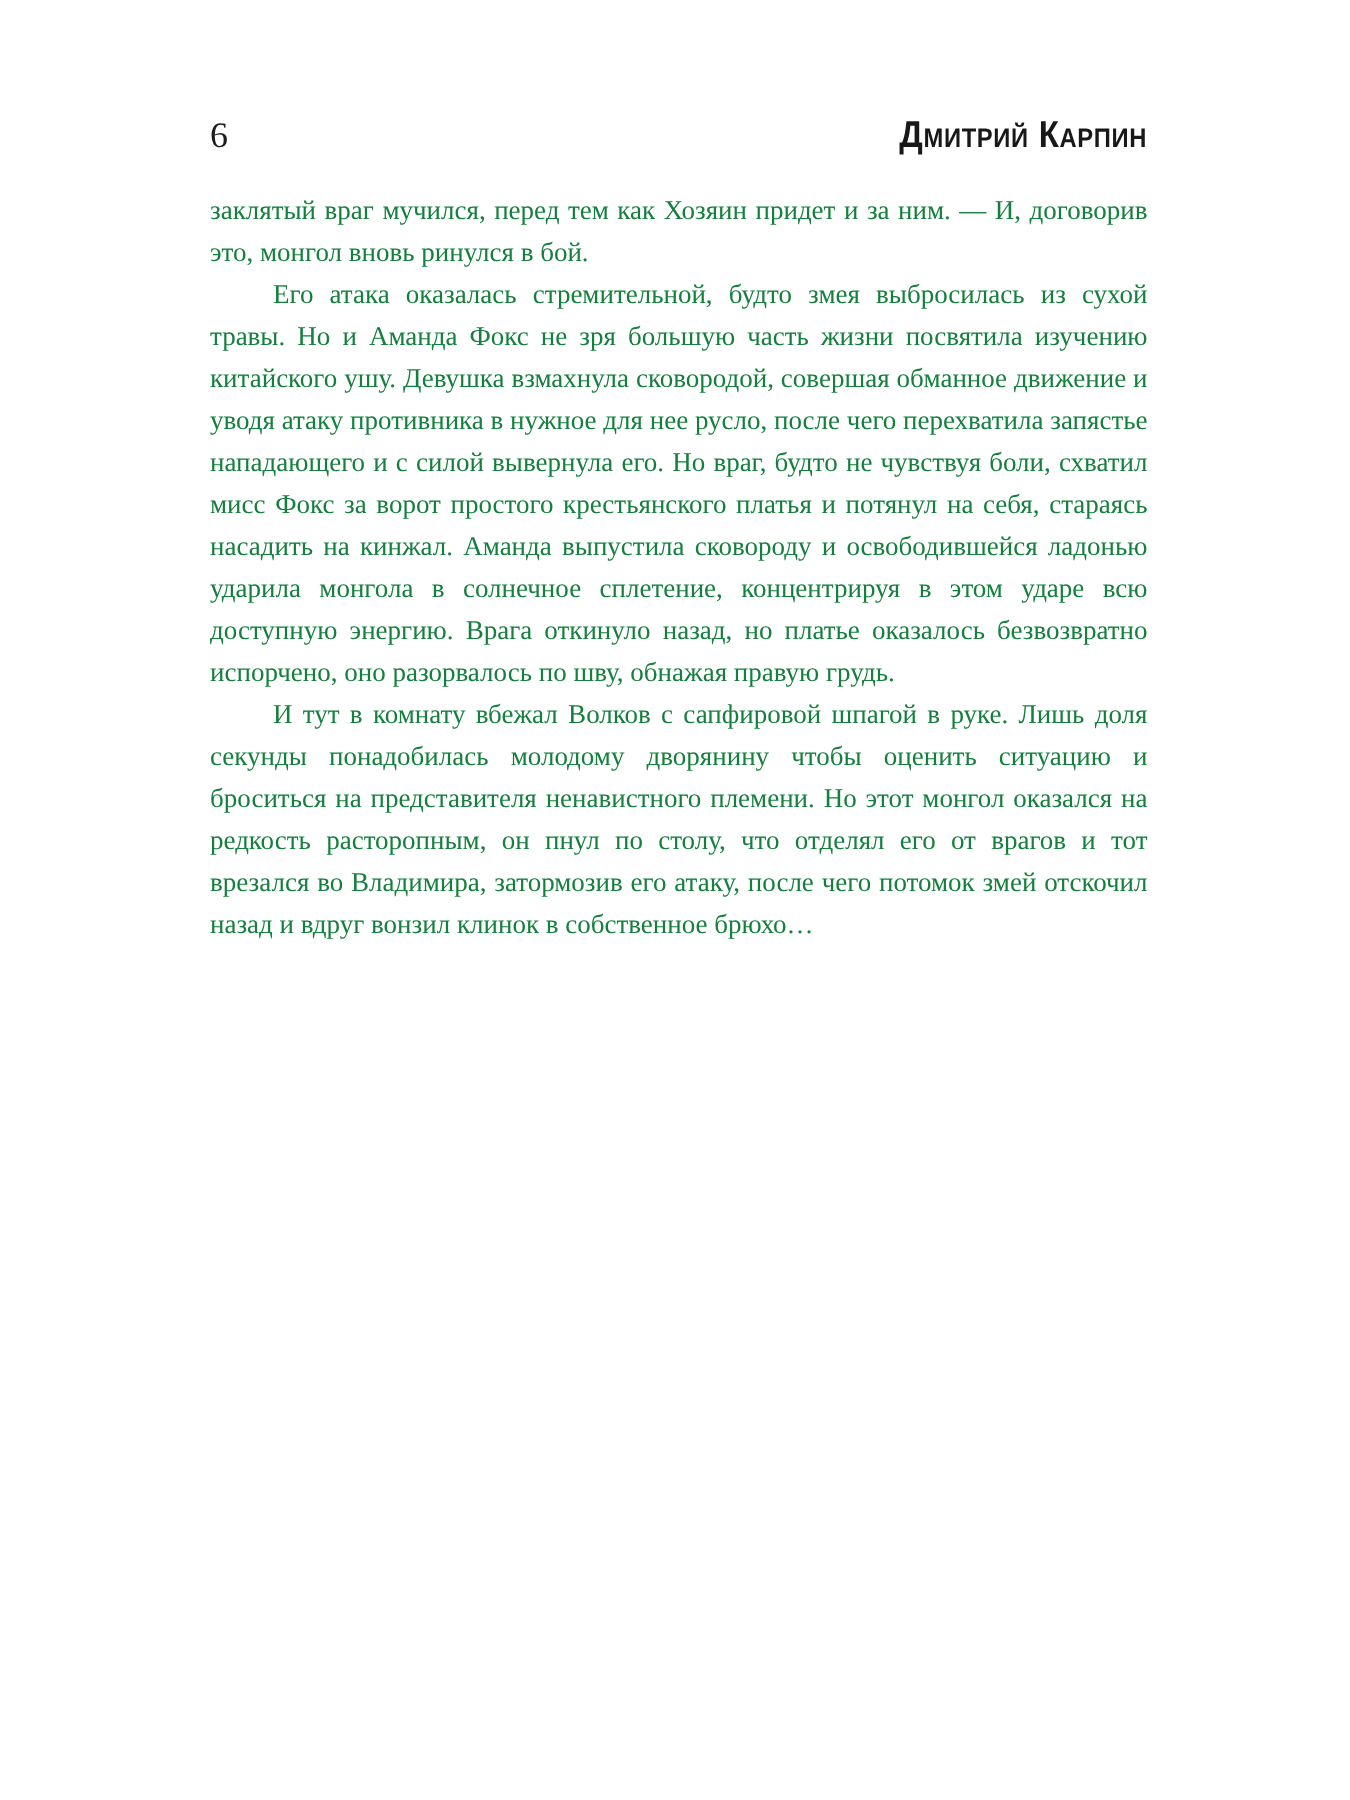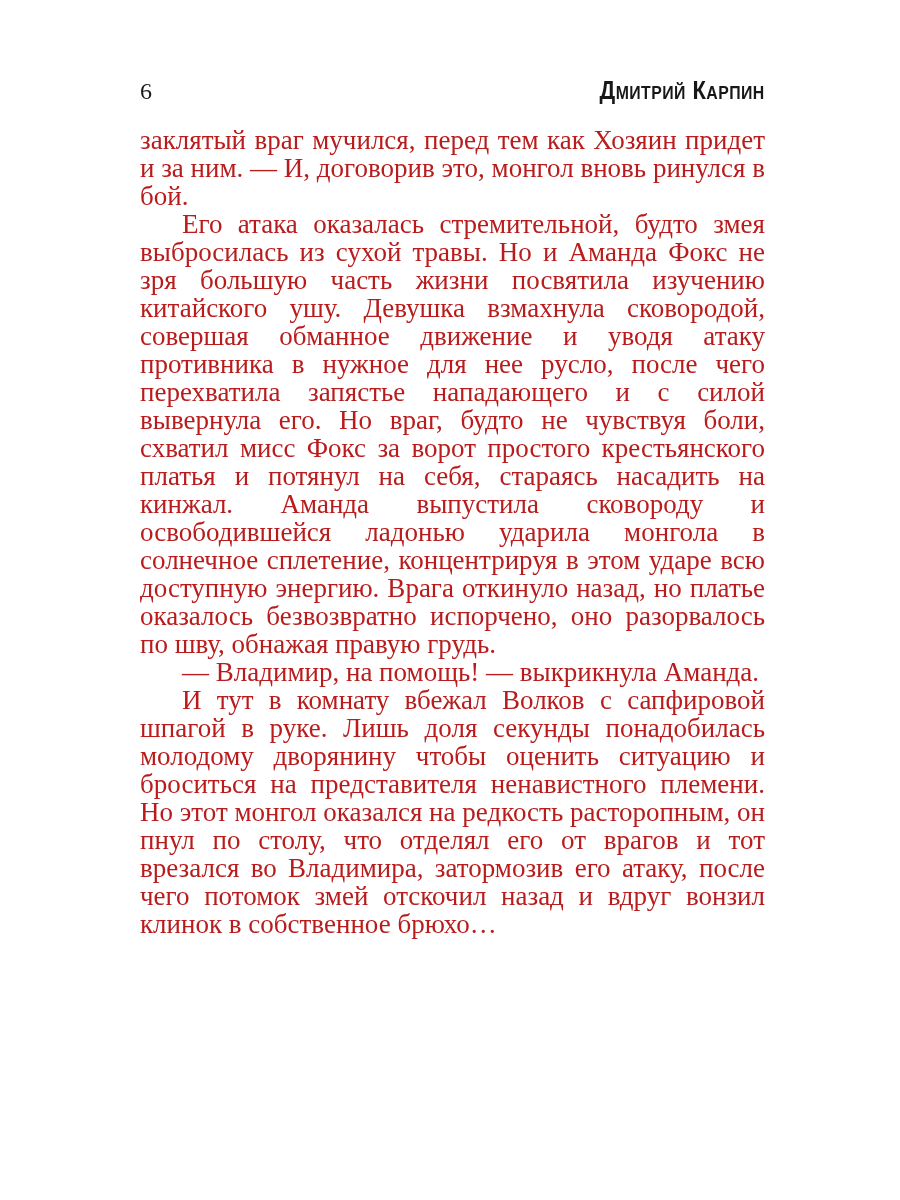--- a/index.html
+++ b/index.html
@@ -41,24 +41,24 @@
     display: inline-block;
     transform: scaleX(0.88);
     transform-origin: right center;
     white-space: nowrap;
   }
   .body-text {
     position: absolute;
     top: 126px;
     left: 140px;
     width: 625px;
-    font-size: 27px;
+    font-size: 18px;
     line-height: 28px;
     text-align: justify;
-    color: #b91c1c;
+    color: #15803d;
   }
   .body-text p {
     margin: 0;
     padding: 0;
     text-indent: 42px;
   }
   .body-text p.continuation {
     text-indent: 0;
   }
 </style>
@@ -67,17 +67,16 @@
 
 <div class="page">
   <div class="running-header">
     <span class="page-number">6</span>
     <span class="author-name">Дмитрий Карпин</span>
   </div>
 
   <div class="body-text" id="paragraphs-container">
       <p class="para continuation">заклятый враг мучился, перед тем как Хозяин придет и за ним. — И, договорив это, монгол вновь ринулся в бой.</p>
       <p class="para">Его атака оказалась стремительной, будто змея выбросилась из сухой травы. Но и Аманда Фокс не зря большую часть жизни посвятила изучению китайского ушу. Девушка взмахнула сковородой, совершая обманное движение и уводя атаку противника в нужное для нее русло, после чего перехватила запястье нападающего и с силой вывернула его. Но враг, будто не чувствуя боли, схватил мисс Фокс за ворот простого крестьянского платья и потянул на себя, стараясь насадить на кинжал. Аманда выпустила сковороду и освободившейся ладонью ударила монгола в солнечное сплетение, концентрируя в этом ударе всю доступную энергию. Врага откинуло назад, но платье оказалось безвозвратно испорчено, оно разорвалось по шву, обнажая правую грудь.</p>
-      <p class="para">— Владимир, на помощь! — выкрикнула Аманда.</p>
       <p class="para">И тут в комнату вбежал Волков с сапфировой шпагой в руке. Лишь доля секунды понадобилась молодому дворянину чтобы оценить ситуацию и броситься на представителя ненавистного племени. Но этот монгол оказался на редкость расторопным, он пнул по столу, что отделял его от врагов и тот врезался во Владимира, затормозив его атаку, после чего потомок змей отскочил назад и вдруг вонзил клинок в собственное брюхо…</p>
     </div>
 
 </div>
 
 </body></html>

